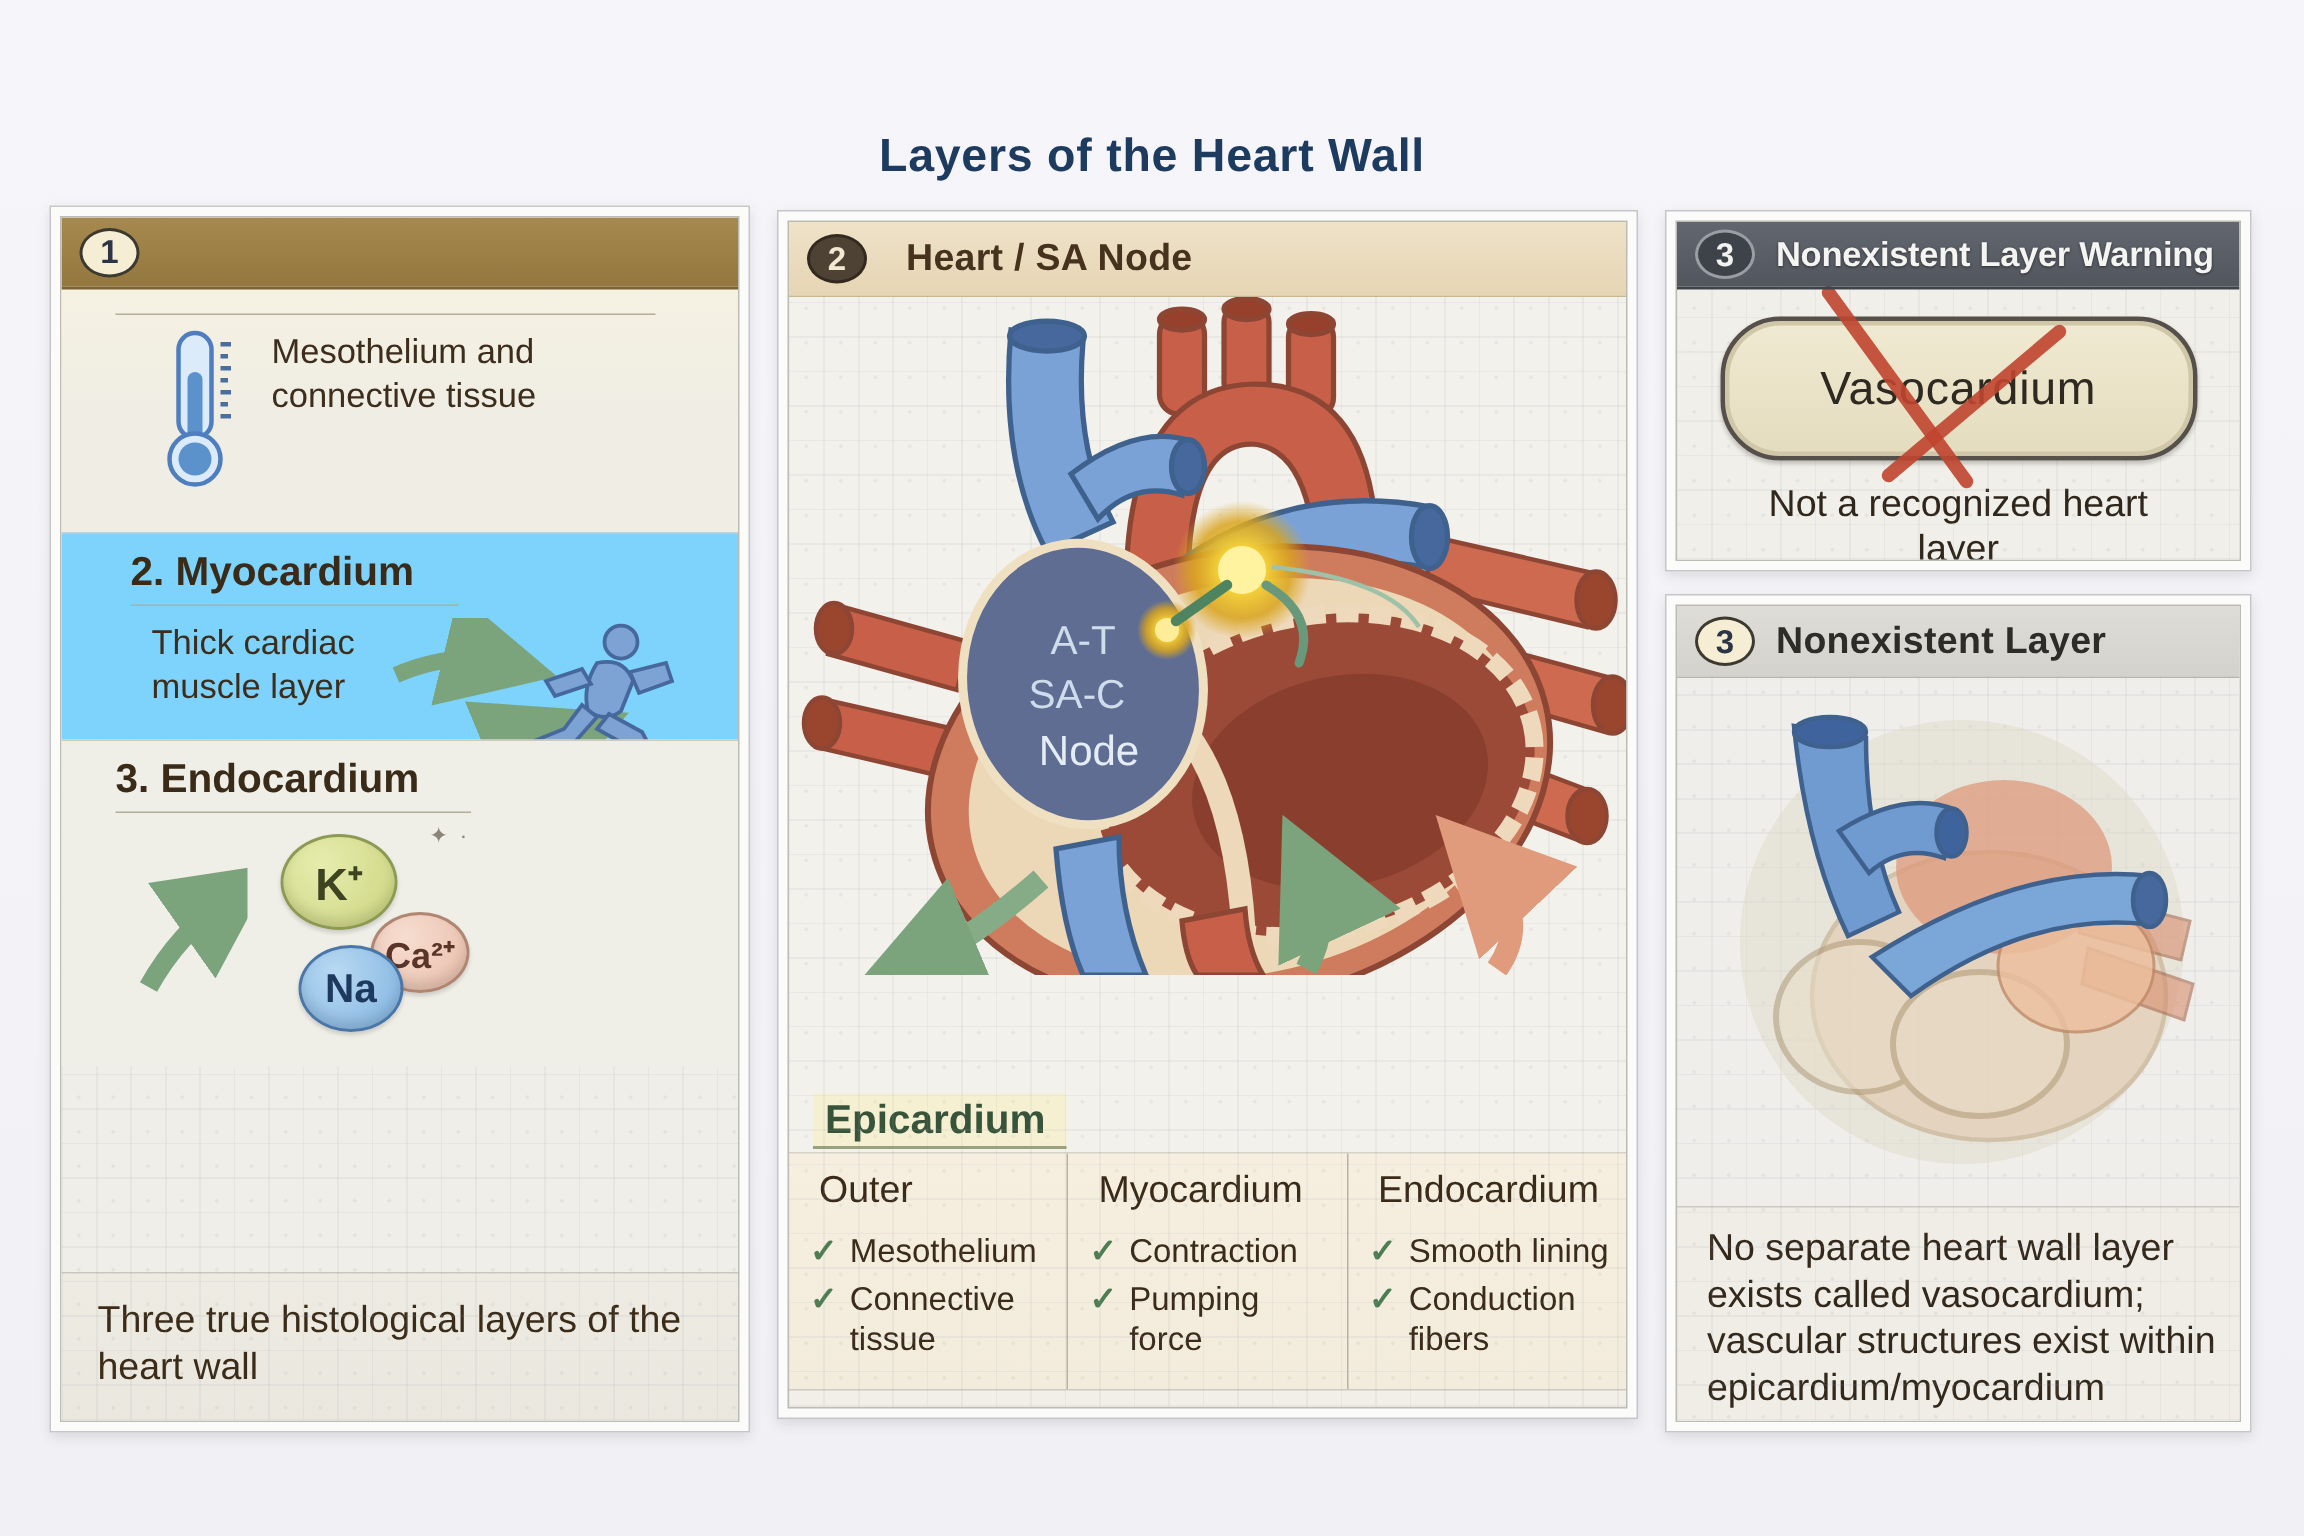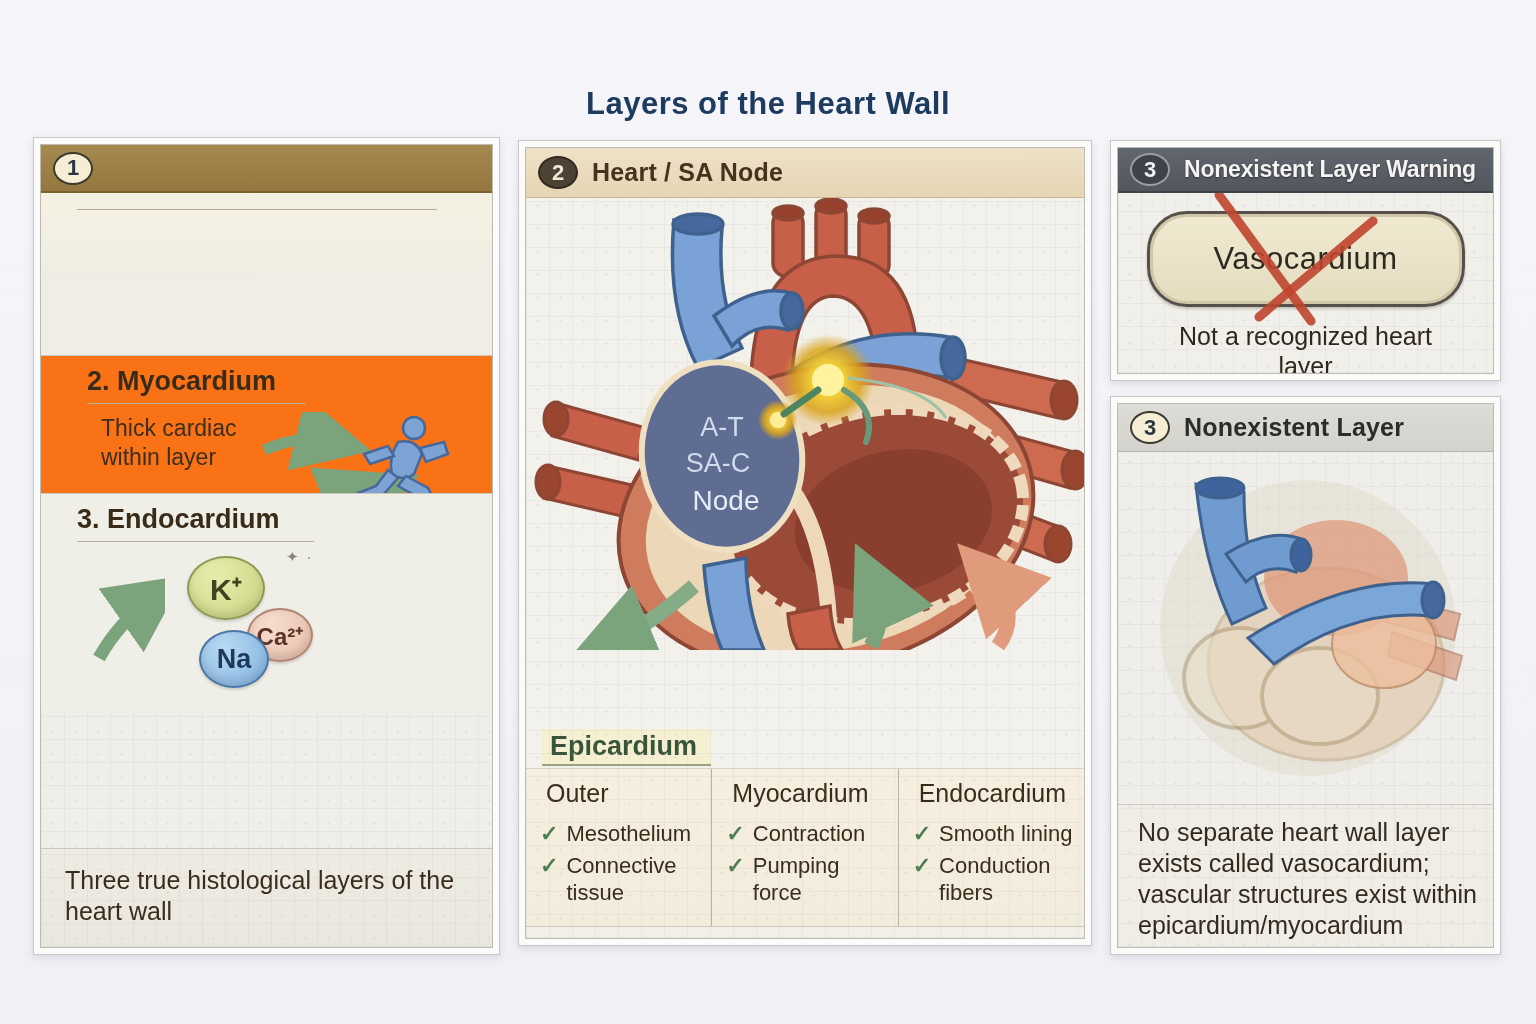--- a/index.html
+++ b/index.html
@@ -52,30 +52,30 @@
     border-bottom:1px solid #b6b5ae; }
 
   .badge { flex:0 0 auto; display:flex; align-items:center; justify-content:center;
     width:40px; height:33px; border-radius:50%; font-weight:bold; font-size:22px; }
   .badge-cream { background:#f6eed4; border:2px solid #3c3a30; color:#2c3545; }
   .badge-dark  { background:#4e4234; border:2px solid #33291e; color:#f3e9d2; }
   .badge-slate { background:#3e4249; border:2px solid #9a9da3; color:#f2f2f0; }
 
   .phead-title { font-size:25px; font-weight:bold; letter-spacing:.2px; white-space:nowrap; }
   .p1 .phead-title { color:#f5eedb; text-shadow:0 1px 2px rgba(60,40,0,.45); }
-  .p2 .phead-title { color:#46321d; }
+  .p2 .phead-title { color:#46321d;margin-left:12px; }
   .p3 .phead-title { color:#f4f4f2; text-shadow:0 1px 2px rgba(0,0,0,.5); font-size:23px; letter-spacing:-.2px; }
   .p4 .phead-title { color:#2d2c28; }
 
   
   .p1-body { flex:1; background:#efeee8; display:flex; flex-direction:column; }
   .sec { padding:10px 20px 8px 22px; position:relative; }
   .sec + .sec { border-top:1px solid #cbc8bd; }
   .sec1 { height:162px; background:linear-gradient(#f5f1e2, #efede4 55%); }
-  .sec2 { height:138px; background:#f97316;padding-left:32px; }
+  .sec2 { height:138px; background:#7dd3fc;padding-left:32px; }
   .sec3 { height:218px; background:#efeee7; }
   .sec-head { font-size:27px; color:#3a2b18; padding-left:14px; }
   .sec-num { font-weight:bold; }
   .sec-name { font-weight:bold; }
   .sec-suffix { font-weight:normal; color:#4a3a26; font-size:25px; }
   .sec-rule { height:1px; background:#b4ad97; margin:6px 0 8px 14px; width:88%; }
   .sec-row { display:flex; align-items:flex-start; gap:18px; padding-left:42px; }
   .sec-desc { font-size:23px; line-height:1.25; color:#3c2d1d; padding-top:2px; }
   .sec2 .sec-row { padding-left:28px; justify-content:space-between; padding-right:6px; }
   .sec3 .sec-row { padding-left:28px; justify-content:space-between; padding-right:4px; }
@@ -148,30 +148,50 @@
 
   <section class="panel panel1 p1">
     <div class="panel-inner grid-bg">
       <div class="phead">
         <span class="badge badge-cream">1</span>
       </div>
       <div class="p1-body">
 
         <div class="sec sec1">
           <div class="sec-rule"></div>
+          <div class="sec-row">
+            <span>
+              <svg width="58" height="108" viewBox="0 0 58 108">
+                <rect x="14" y="4" width="22" height="70" rx="11" fill="#dcebfa" stroke="#4f7ec0" stroke-width="3"></rect>
+                <rect x="20" y="30" width="10" height="46" rx="5" fill="#5b92cc"></rect>
+                <circle cx="25" cy="88" r="17" fill="#dcebfa" stroke="#4f7ec0" stroke-width="3"></circle>
+                <circle cx="25" cy="88" r="11" fill="#5b92cc"></circle>
+                <g fill="#4a6f9e">
+                  <rect x="42" y="10" width="7" height="3"></rect>
+                    <rect x="42" y="18" width="5" height="3"></rect>
+                  <rect x="42" y="26" width="7" height="3"></rect>
+                    <rect x="42" y="34" width="5" height="3"></rect>
+                  <rect x="42" y="42" width="7" height="3"></rect>
+                    <rect x="42" y="50" width="5" height="3"></rect>
+                  <rect x="42" y="58" width="7" height="3"></rect>
+                </g>
+              </svg>
+            </span>
+            <div class="sec-desc" style="width:250px">Mesothelium and connective tissue</div>
+          </div>
         </div>
 
         <div class="sec sec2">
           <div class="sec-head">
             <span class="sec-num">2.</span>
             <span class="sec-name">Myocardium</span>
           </div>
           <div class="sec-rule" style="width:55%"></div>
           <div class="sec-row">
-            <div class="sec-desc" style="width:180px">Thick cardiac within layer</div>
+            <div class="sec-desc" style="width:180px">Thick cardiac muscle layer</div>
             <span>
               <svg width="210" height="118" viewBox="0 0 210 118">
                 <defs>
                   <marker id="ah-g" markerWidth="7" markerHeight="7" refX="3.5" refY="3.5" orient="auto">
                     <path d="M0,0 L7,3.5 L0,7 Z" fill="#7ba37c"></path>
                   </marker>
                 </defs>
                 <path d="M8,38 Q45,22 78,30" fill="none" stroke="#7ba37c" stroke-width="11" marker-end="url(#ah-g)"></path>
                 <path d="M14,96 Q70,102 118,82" fill="none" stroke="#8bb08d" stroke-width="14" marker-end="url(#ah-g)"></path>
                 <ellipse cx="170" cy="112" rx="34" ry="5" fill="rgba(90,90,100,.25)"></ellipse>

